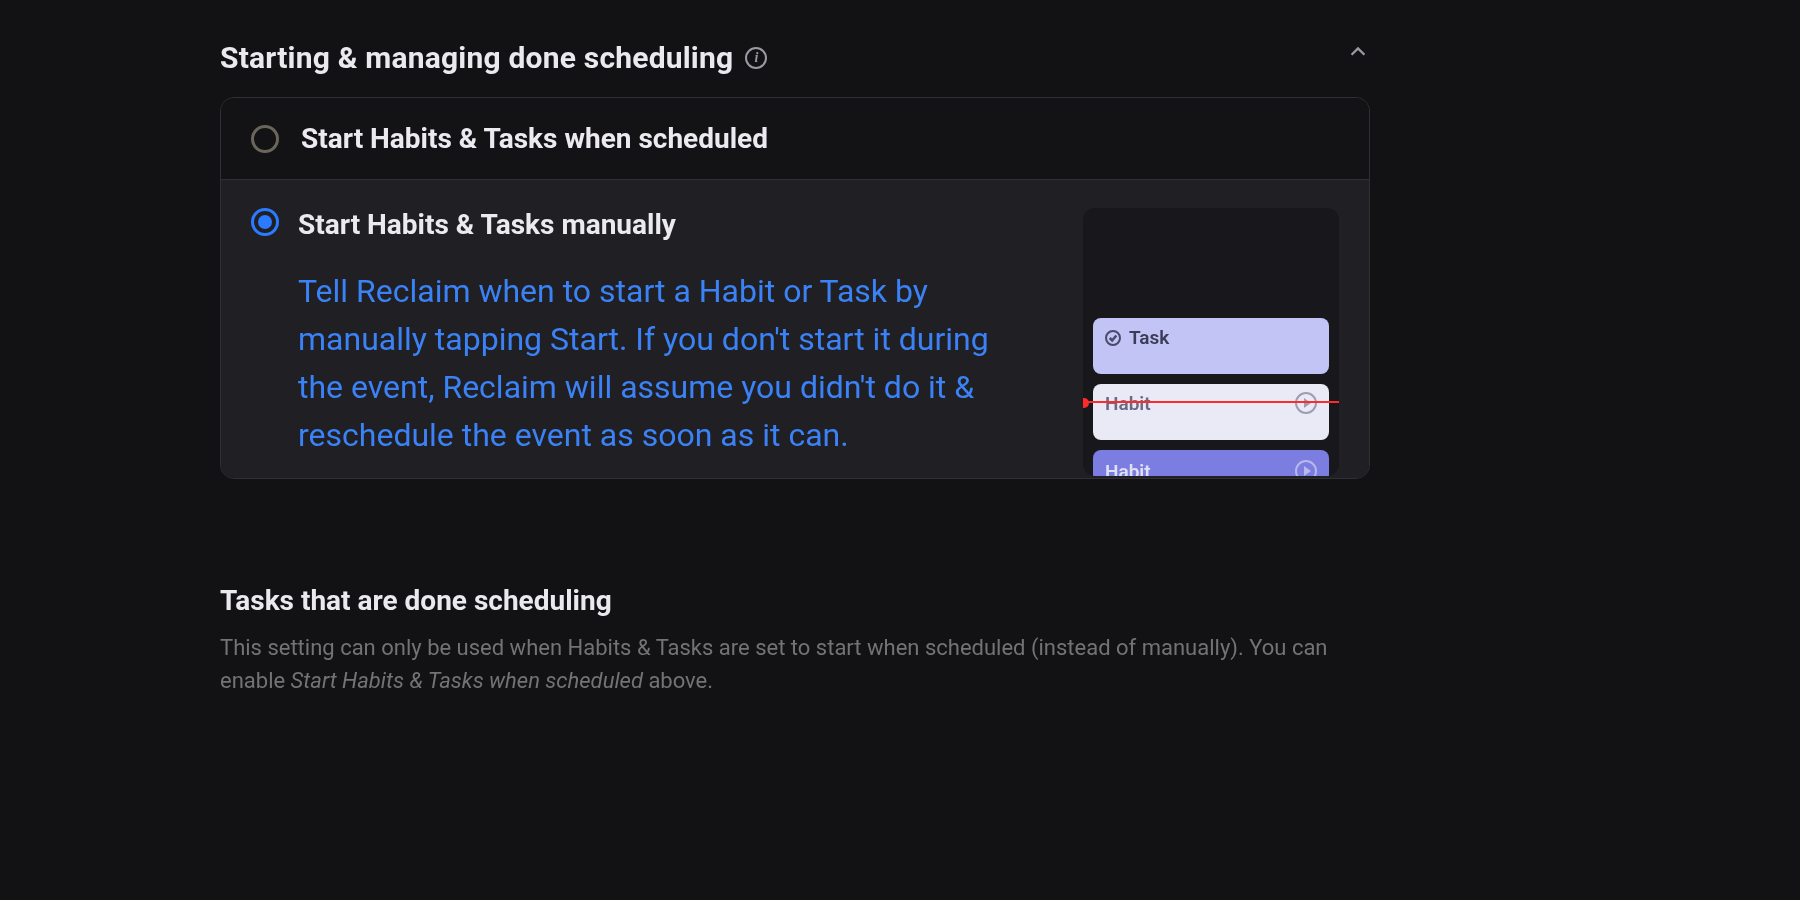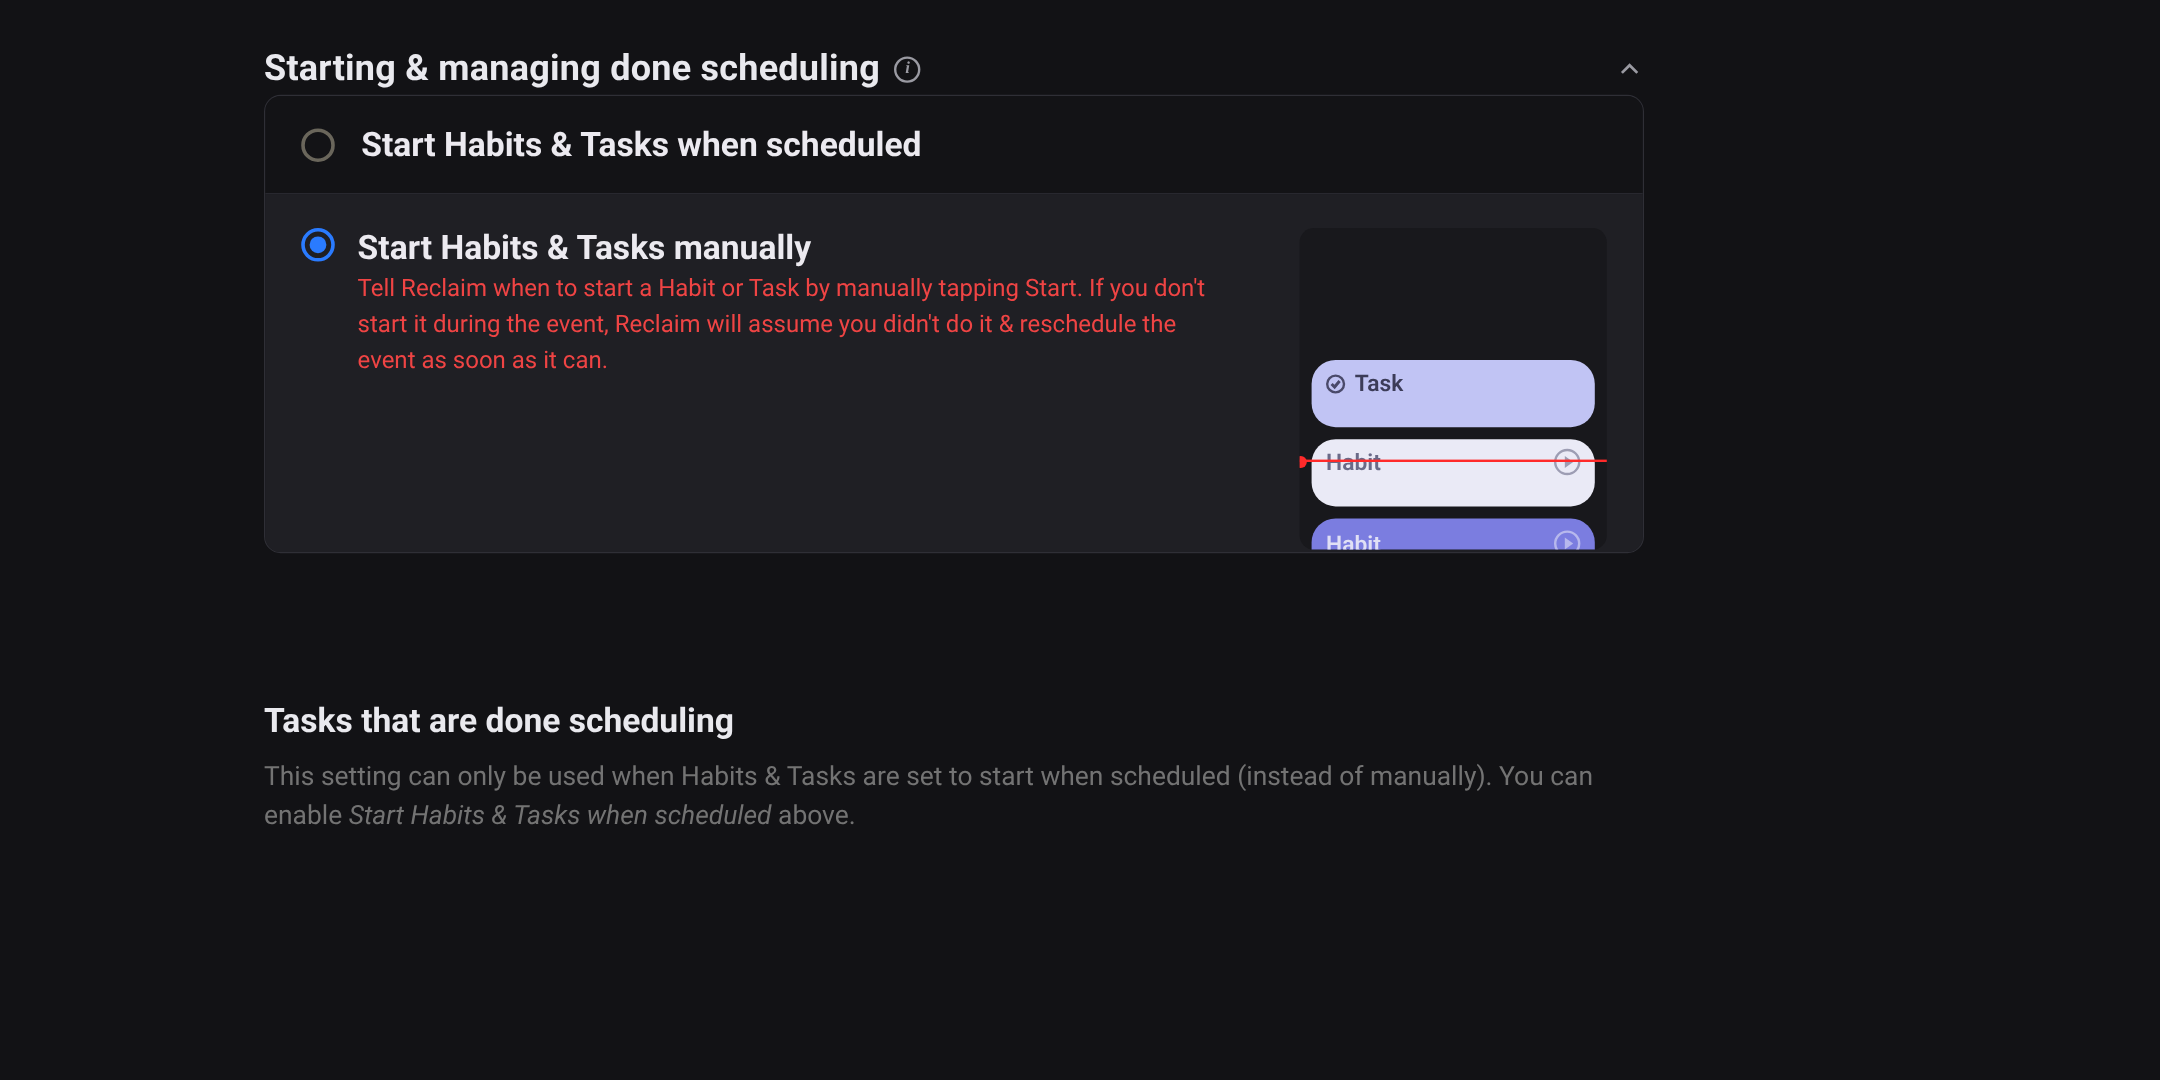--- a/index.html
+++ b/index.html
@@ -12,23 +12,23 @@
     overflow: hidden;
   }
   .panel {
     position: absolute;
     left: 220px;
     top: 40px;
     width: 1150px;
   }
   .section-header {
     display: flex;
-    align-items: center;
+    align-items: flex-start;
     justify-content: space-between;
-    margin-bottom: 4px;
+    margin-bottom: 22px;
   }
   .section-title-wrap {
     display: flex;
     align-items: center;
     gap: 12px;
   }
   .section-title {
     font-size: 30px;
     font-weight: 700;
     color: #e9e9ee;
@@ -107,38 +107,38 @@
     border-radius: 50%;
   }
 
   .option-body { flex: 1; }
   .option-title {
     font-size: 28px;
     font-weight: 700;
     color: #eceaf0;
   }
   .option-desc {
-    margin-top: 2px;
-    font-size: 20px;
+    margin-top: 26px;
+    font-size: 32px;
     line-height: 1.5;
-    color: #ef4444;
+    color: #3b82f6;
     max-width: 720px;
   }
 
   .preview {
     flex: 0 0 256px;
     height: 268px;
     background: #18181c;
     border-radius: 12px;
     padding: 110px 10px 0 10px;
     position: relative;
     overflow: hidden;
   }
   .preview-item {
-    border-radius: 20px;
+    border-radius: 8px;
     padding: 8px 12px;
     display: flex;
     align-items: center;
     justify-content: space-between;
     font-size: 19px;
     font-weight: 600;
     margin-bottom: 10px;
     color: #3c3c58;
   }
   .preview-item.task {

